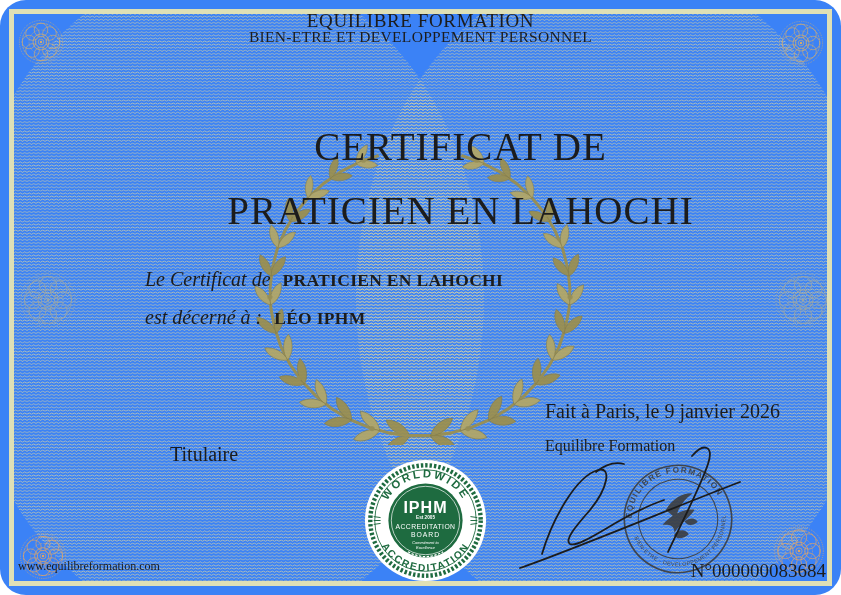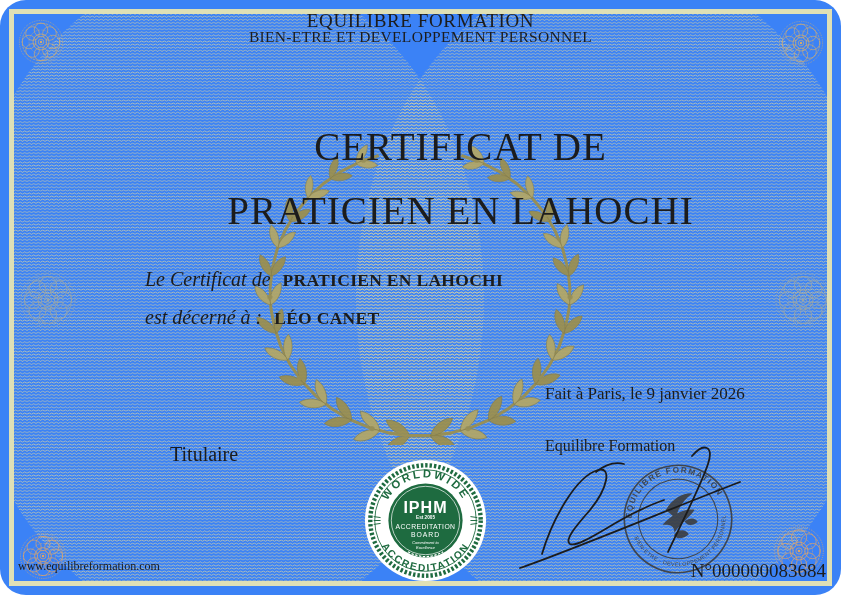--- a/index.html
+++ b/index.html
@@ -10,21 +10,21 @@
   svg.bg{left:0;top:0;width:841px;height:595px;}
   .frame{position:absolute;inset:9px;border:5px solid var(--border,#dfe0b6);pointer-events:none;}
   .abs{position:absolute;}
   .org{top:10px;left:0;width:100%;text-align:center;font-size:19px;letter-spacing:.6px;}
   .tagline{top:28px;left:0;width:100%;text-align:center;font-size:15.5px;letter-spacing:.3px;}
   .title{top:115px;left:0;width:100%;text-align:center;font-size:39px;line-height:64px;letter-spacing:1px;padding-left:40px;}
   .row{left:100px;white-space:nowrap;margin-left:45px;}
   .r1{top:268px;}.r2{top:306px;}.r3{top:344px;}
   .lbl{font-style:italic;font-size:20px;}
   .val{font-weight:bold;font-size:17.5px;margin-left:12px;letter-spacing:.3px;}
-  .faitparis{left:545px;top:384px;font-size:17px;}
+  .faitparis{left:545px;top:400px;font-size:20px;}
   .issuer{left:545px;top:437px;font-size:16px;}
   .titulaire{left:170px;top:443px;font-size:20px;}
   .website{left:18px;top:559px;font-size:12px;}
   .certnum{right:15px;top:560px;font-size:19px;}
   svg.wreath{left:253px;top:143px;width:334px;height:302px;opacity:.92;}
   svg.iphm{left:362px;top:457px;width:127px;height:127px;}
   svg.stamp{left:620px;top:461px;width:116px;height:116px;}
   svg.sig{left:512px;top:438px;width:235px;height:142px;}
   .iphm text{font-family:"Liberation Sans",sans-serif;}
   .stamp text{font-family:"Liberation Sans",sans-serif;}
@@ -155,21 +155,21 @@
 
   <div class="abs title">
     <div>CERTIFICAT DE</div>
     <div>PRATICIEN EN LAHOCHI</div>
   </div>
 
   <div class="abs row r1">
     <span class="lbl">Le Certificat de</span><span class="val">PRATICIEN EN LAHOCHI</span>
   </div>
   <div class="abs row r2">
-    <span class="lbl">est décerné à :</span><span class="val">LÉO CANET</span>
+    <span class="lbl">est décerné à :</span><span class="val">LÉO IPHM</span>
   </div>
 
   <div class="abs faitparis">Fait à Paris, le 9 janvier 2026</div>
   <div class="abs issuer">Equilibre Formation</div>
   <div class="abs titulaire">Titulaire</div>
 
   <svg class="iphm" viewBox="0 0 130 130">
     <defs>
       <path id="arcTop" d="M 21 65 A 44 44 0 0 1 109 65"></path>
       <path id="arcBot" d="M 13 65 A 52 52 0 0 0 117 65"></path>

